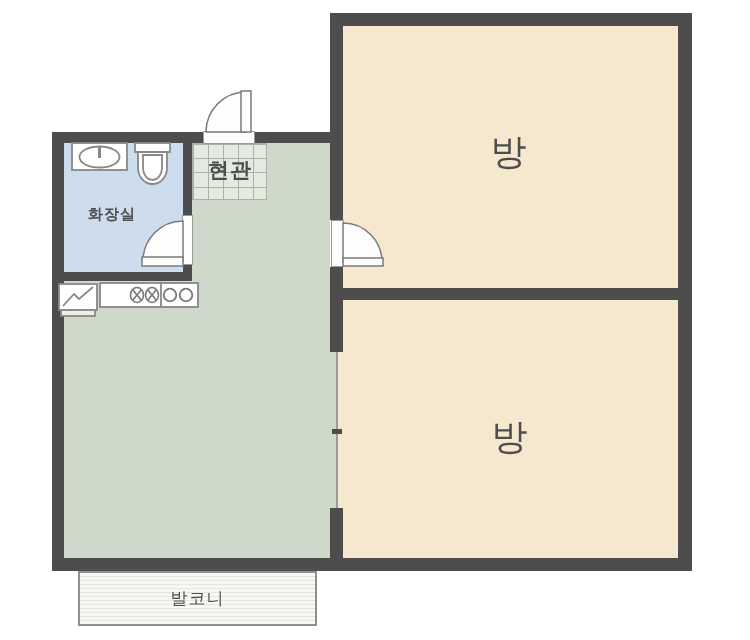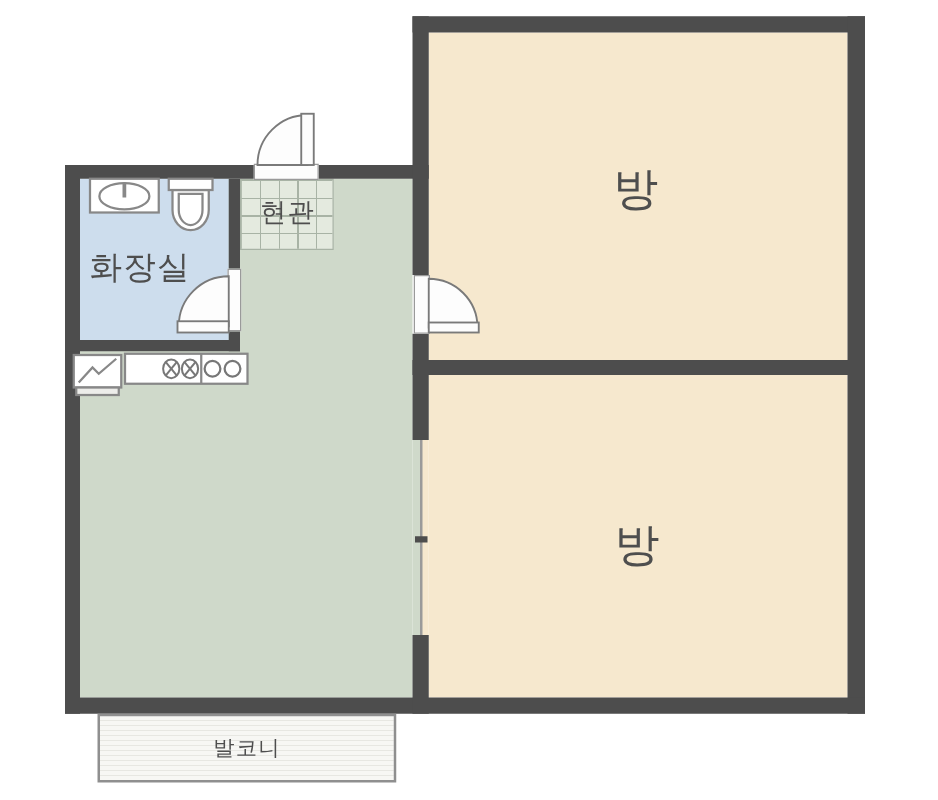--- a/index.html
+++ b/index.html
@@ -8,21 +8,21 @@
     font-family:"DejaVu Sans",sans-serif;
   }
   .fill{position:absolute;}
   .wall{position:absolute;background:#4d4d4d;}
   .threshold{position:absolute;background:#fdfdfd;border:1.5px solid #9a9a9a;box-sizing:border-box;}
   .label{
     position:absolute;transform:translate(-50%,-50%);
     color:#4e4e4e;white-space:nowrap;line-height:1;letter-spacing:1px;
   }
   .label-room{font-size:36px;font-weight:500;}
-  .label-mid{font-size:21px;font-weight:400;}
+  .label-mid{font-size:21px;font-weight:700;}
   .label-small{font-size:17px;font-weight:400;}
   #bedroom-top,#bedroom-bottom{background:#f6e8ce;}
   #living-kitchen,#gap-left{background:#cfd9ca;}
   #bathroom{background:#cddded;}
   #gap-right{background:#f6e8ce;}
   #entrance-tiles{
     background-color:#e4eadf;
     background-image:
       repeating-linear-gradient(to right,#a8b3a5 0 1px,transparent 1px 15px),
       repeating-linear-gradient(to bottom,#a8b3a5 0 1px,transparent 1px 14.2px);
@@ -123,16 +123,16 @@
       <circle cx="186" cy="295" r="6.3"></circle>
     </g>
   </svg>
 
   <div class="fill" id="balcony" style="left:78px;top:571px;width:239px;height:55px;">
     <span class="label-small" style="color:#4e4e4e;letter-spacing:1px;">발코니</span>
   </div>
 
   <div class="label label-room" style="left:509px;top:152px;">방</div>
   <div class="label label-room" style="left:510px;top:437px;">방</div>
-  <div class="label label-mid" style="left:112px;top:214px;font-size:26px;">화장실</div>
+  <div class="label label-mid" style="left:112px;top:214px;font-size:15px;">화장실</div>
   <div class="label label-mid" style="left:230px;top:170px;">현관</div>
 
 </div>
 
 </body></html>

